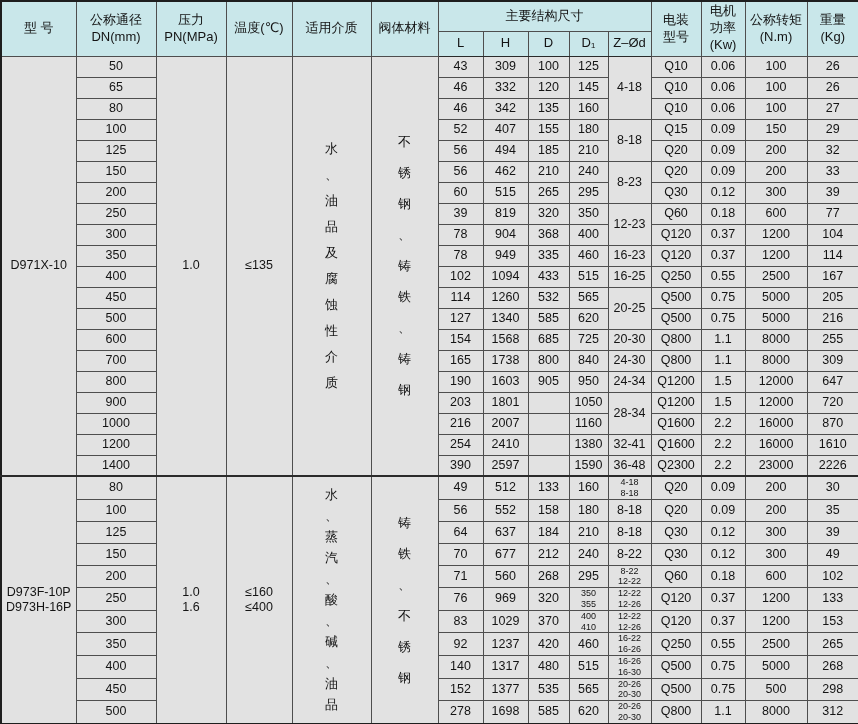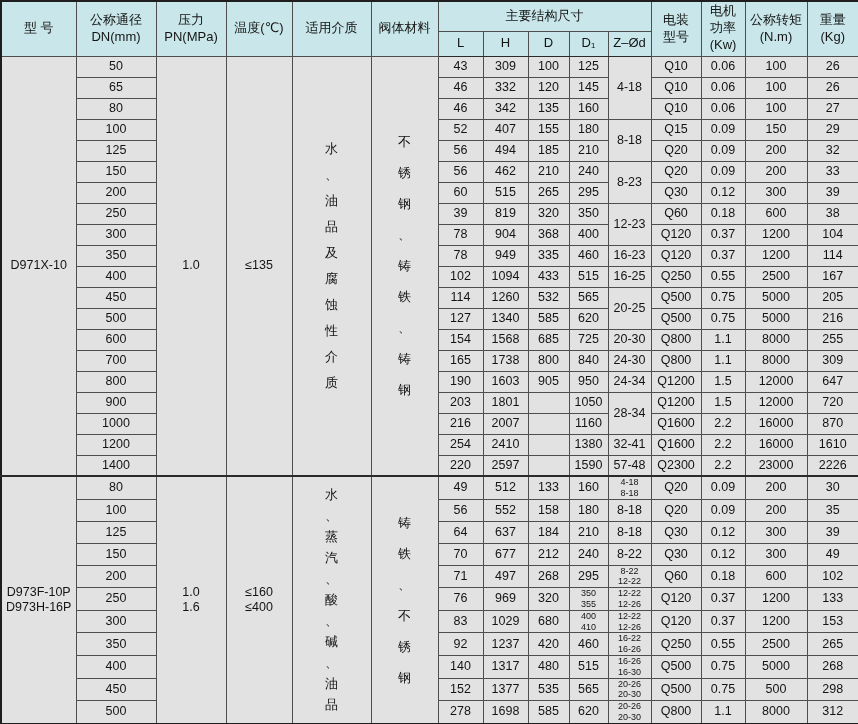--- a/index.html
+++ b/index.html
@@ -180,21 +180,21 @@
         <tr class="s0">
           <td>250</td>
           <td>39</td>
           <td>819</td>
           <td>320</td>
           <td>350</td>
           <td rowspan="2">12-23</td>
           <td>Q60</td>
           <td>0.18</td>
           <td>600</td>
-          <td>38</td>
+          <td>77</td>
         </tr>
         <tr class="s0">
           <td>300</td>
           <td>78</td>
           <td>904</td>
           <td>368</td>
           <td>400</td>
           <td>Q120</td>
           <td>0.37</td>
           <td>1200</td>
@@ -313,25 +313,25 @@
           <td></td>
           <td>1380</td>
           <td>32-41</td>
           <td>Q1600</td>
           <td>2.2</td>
           <td>16000</td>
           <td>1610</td>
         </tr>
         <tr class="s0">
           <td>1400</td>
-          <td>220</td>
+          <td>390</td>
           <td>2597</td>
           <td></td>
           <td>1590</td>
-          <td>57-48</td>
+          <td>36-48</td>
           <td>Q2300</td>
           <td>2.2</td>
           <td>23000</td>
           <td>2226</td>
         </tr>
         <tr class="s1 sec-div">
           <td rowspan="11" class="pre">D973F-10P
 D973H-16P</td>
           <td>80</td>
           <td rowspan="11" class="pre">1.0
@@ -398,21 +398,21 @@
           <td>240</td>
           <td>8-22</td>
           <td>Q30</td>
           <td>0.12</td>
           <td>300</td>
           <td>49</td>
         </tr>
         <tr class="s1">
           <td>200</td>
           <td>71</td>
-          <td>497</td>
+          <td>560</td>
           <td>268</td>
           <td>295</td>
           <td class="pre sm">8-22
 12-22</td>
           <td>Q60</td>
           <td>0.18</td>
           <td>600</td>
           <td>102</td>
         </tr>
         <tr class="s1">
@@ -426,21 +426,21 @@
 12-26</td>
           <td>Q120</td>
           <td>0.37</td>
           <td>1200</td>
           <td>133</td>
         </tr>
         <tr class="s1">
           <td>300</td>
           <td>83</td>
           <td>1029</td>
-          <td>680</td>
+          <td>370</td>
           <td class="pre sm">400
 410</td>
           <td class="pre sm">12-22
 12-26</td>
           <td>Q120</td>
           <td>0.37</td>
           <td>1200</td>
           <td>153</td>
         </tr>
         <tr class="s1">

